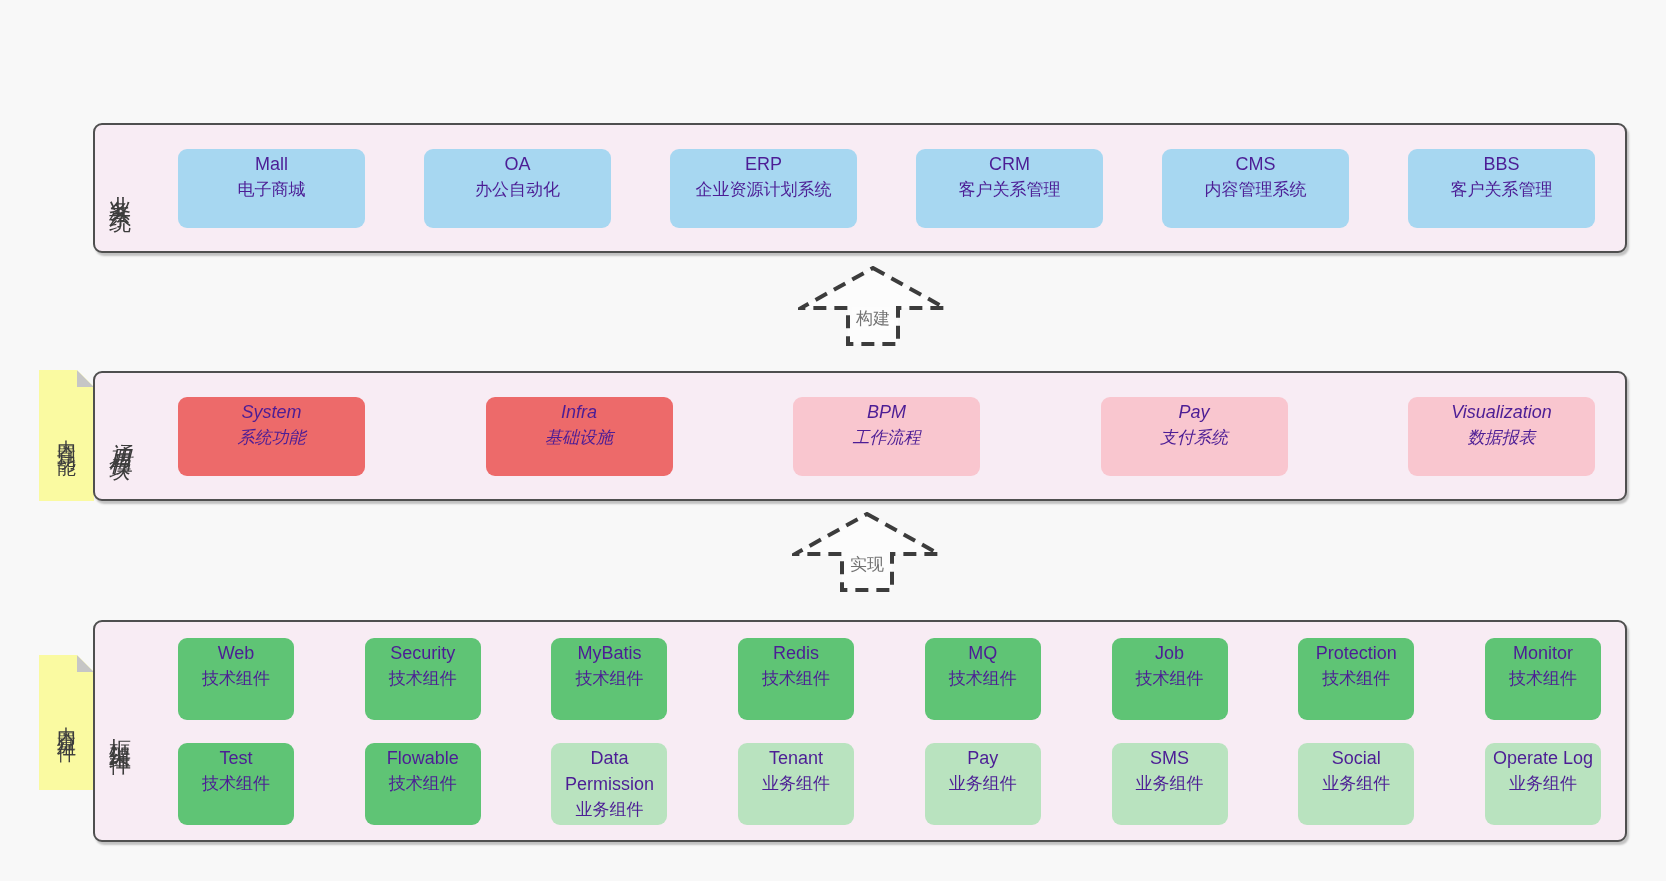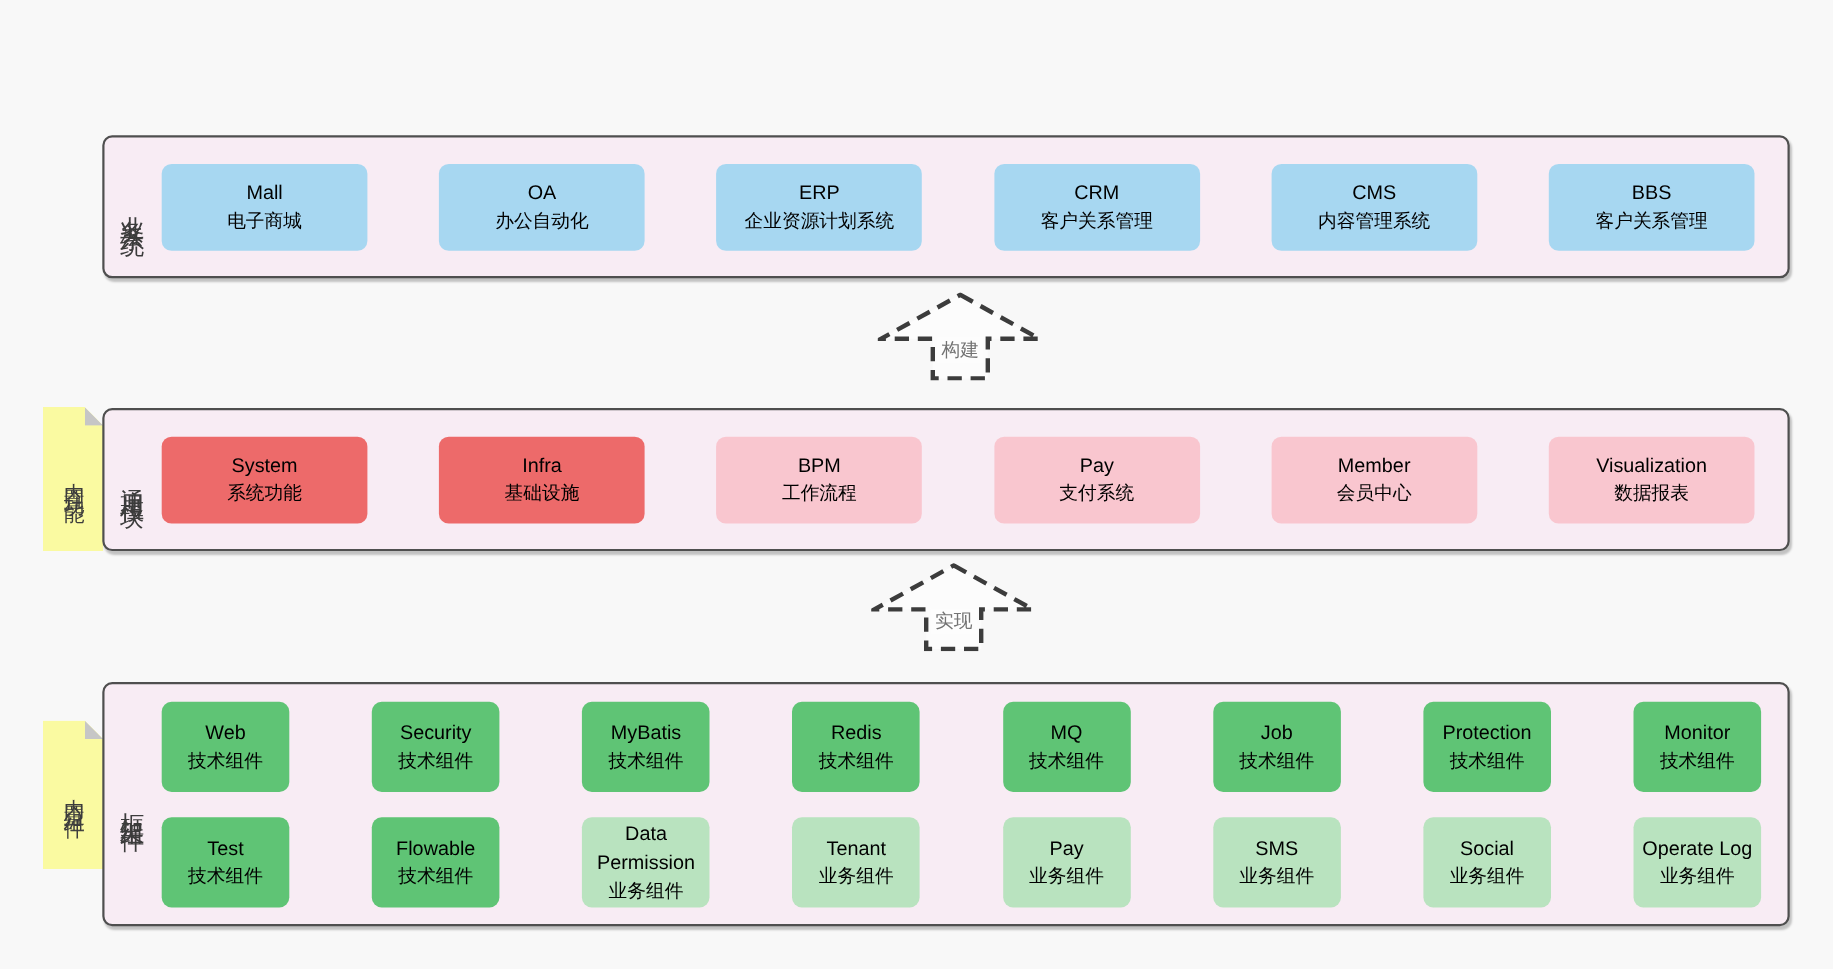--- a/index.html
+++ b/index.html
@@ -1,35 +1,35 @@
 <!DOCTYPE html>
 <html><head>
 <meta charset="utf-8">
 <style>
   html,body{margin:0;padding:0;background:#f8f8f8;font-family:"Liberation Sans",sans-serif;}
   .canvas{position:relative;width:1666px;height:881px;background:#f8f8f8;overflow:hidden;}
 
   .panel{position:absolute;left:93px;width:1534px;background:#f8ecf4;border:2px solid #4f4f4f;
          border-radius:9px;box-shadow:2px 3px 2px rgba(0,0,0,.22);box-sizing:border-box;z-index:2;}
   .panel-business{top:123px;height:130px;}
-  .panel-modules{top:371px;height:130px;}
+  .panel-modules{top:371px;height:130px;font-style:italic;}
   .panel-framework{top:620px;height:222px;}
 
   .side-label{position:absolute;left:12px;top:50%;transform:translateY(-50%);
               writing-mode:vertical-rl;text-orientation:upright;font-size:22px;
               letter-spacing:5px;color:#3c3c3c;line-height:26px;}
 
   .row6{display:flex;justify-content:space-between;align-items:center;height:100%;
         padding:0 30px 0 52px;}
   .rows8{display:flex;flex-direction:column;justify-content:center;gap:23px;height:100%;
          padding:0 24px 0 52px;}
   .row8{display:flex;justify-content:space-between;}
 
-  .box{border-radius:9px;display:flex;flex-direction:column;justify-content:center;
-       align-items:center;text-align:center;color:#000000;box-sizing:border-box;padding:2px 6px;}
+  .box{border-radius:9px;display:flex;flex-direction:column;
+       align-items:center;text-align:center;color:#4c1d95;box-sizing:border-box;padding:2px 6px;margin-left:31px;}
   .box .t{font-size:18px;line-height:26px;}
   .box .s{font-size:17px;line-height:26px;}
   .w6{width:187px;height:79px;}
   .w8{width:116px;height:82px;}
   .blue{background:#a7d7f1;}
   .red{background:#ed6a6a;}
   .pink{background:#f9c6cf;}
   .green{background:#5fc475;}
   .lightgreen{background:#b9e3bf;}
 
@@ -111,24 +111,20 @@
       </div>
       <div class="box w6 pink">
         <div class="t">BPM</div>
         <div class="s">工作流程</div>
       </div>
       <div class="box w6 pink">
         <div class="t">Pay</div>
         <div class="s">支付系统</div>
       </div>
       <div class="box w6 pink">
-        <div class="t">Member</div>
-        <div class="s">会员中心</div>
-      </div>
-      <div class="box w6 pink">
         <div class="t">Visualization</div>
         <div class="s">数据报表</div>
       </div>
     </div>
   </div>
 
   <div class="arrow arrow-implement">
     <svg viewBox="0 0 150 80">
       <polygon class="arrow-poly" points="75,2 147,42 100,42 100,78 50,78 50,42 3,42"></polygon>
     </svg>

